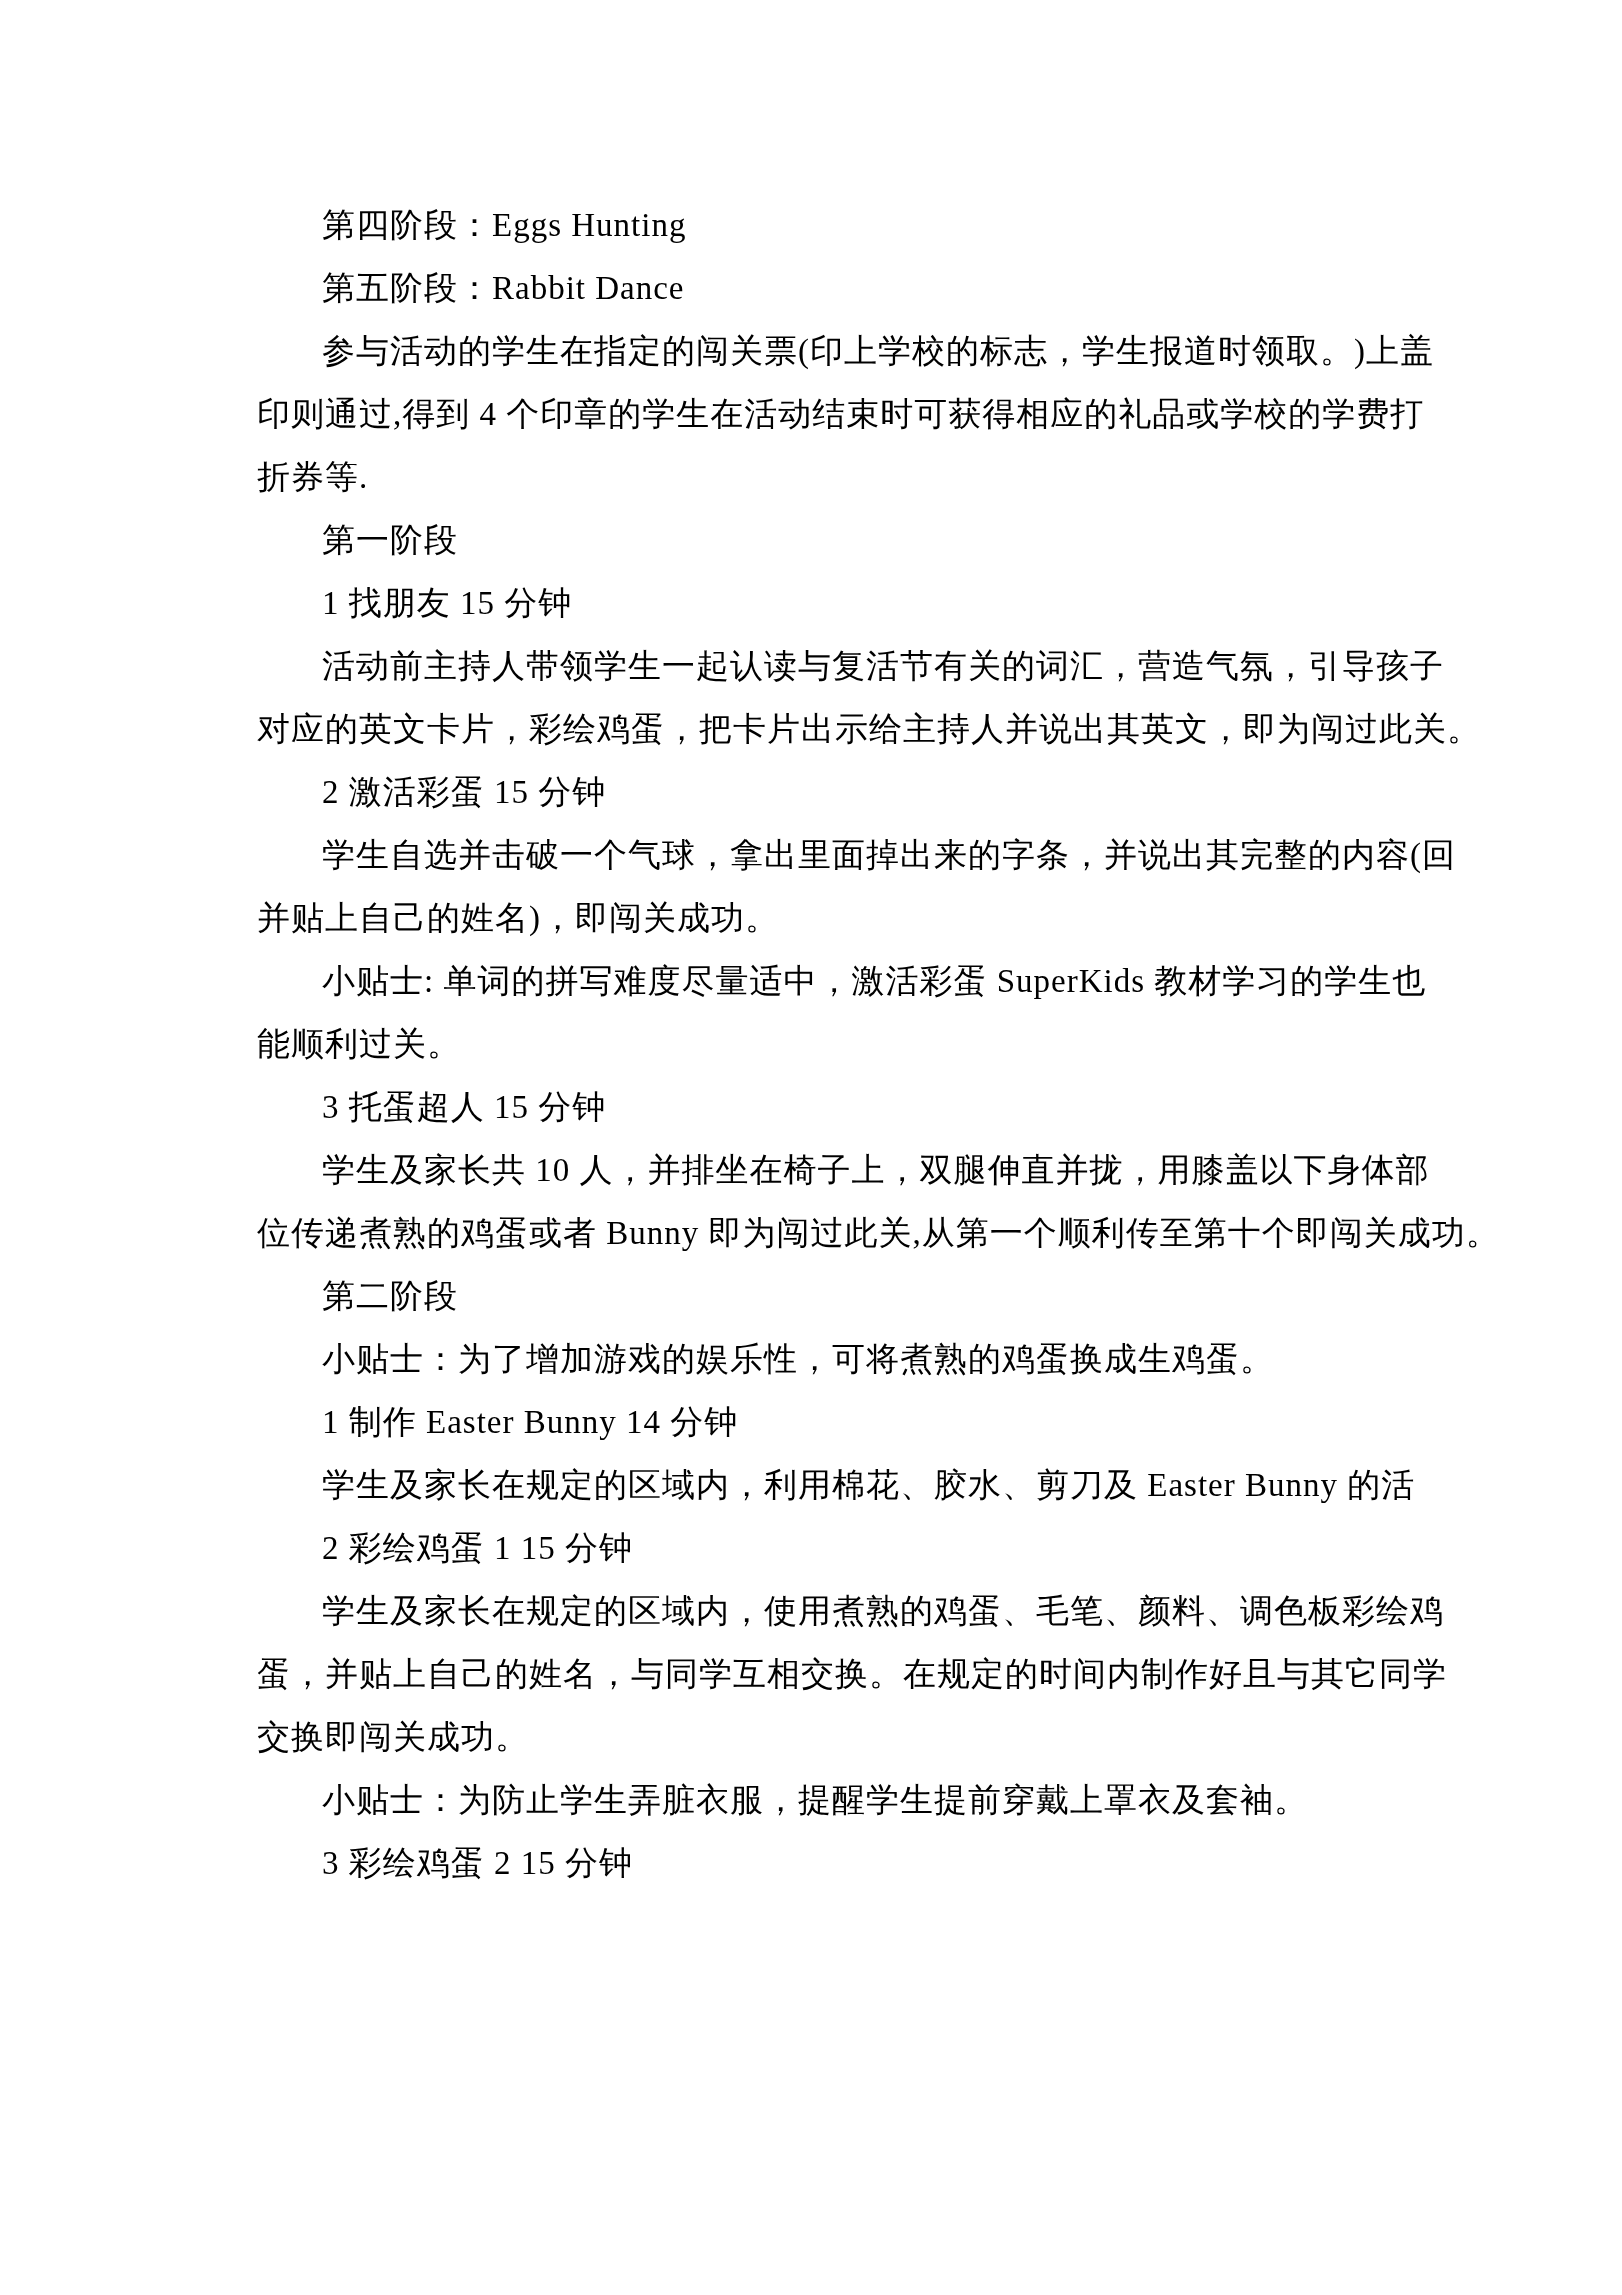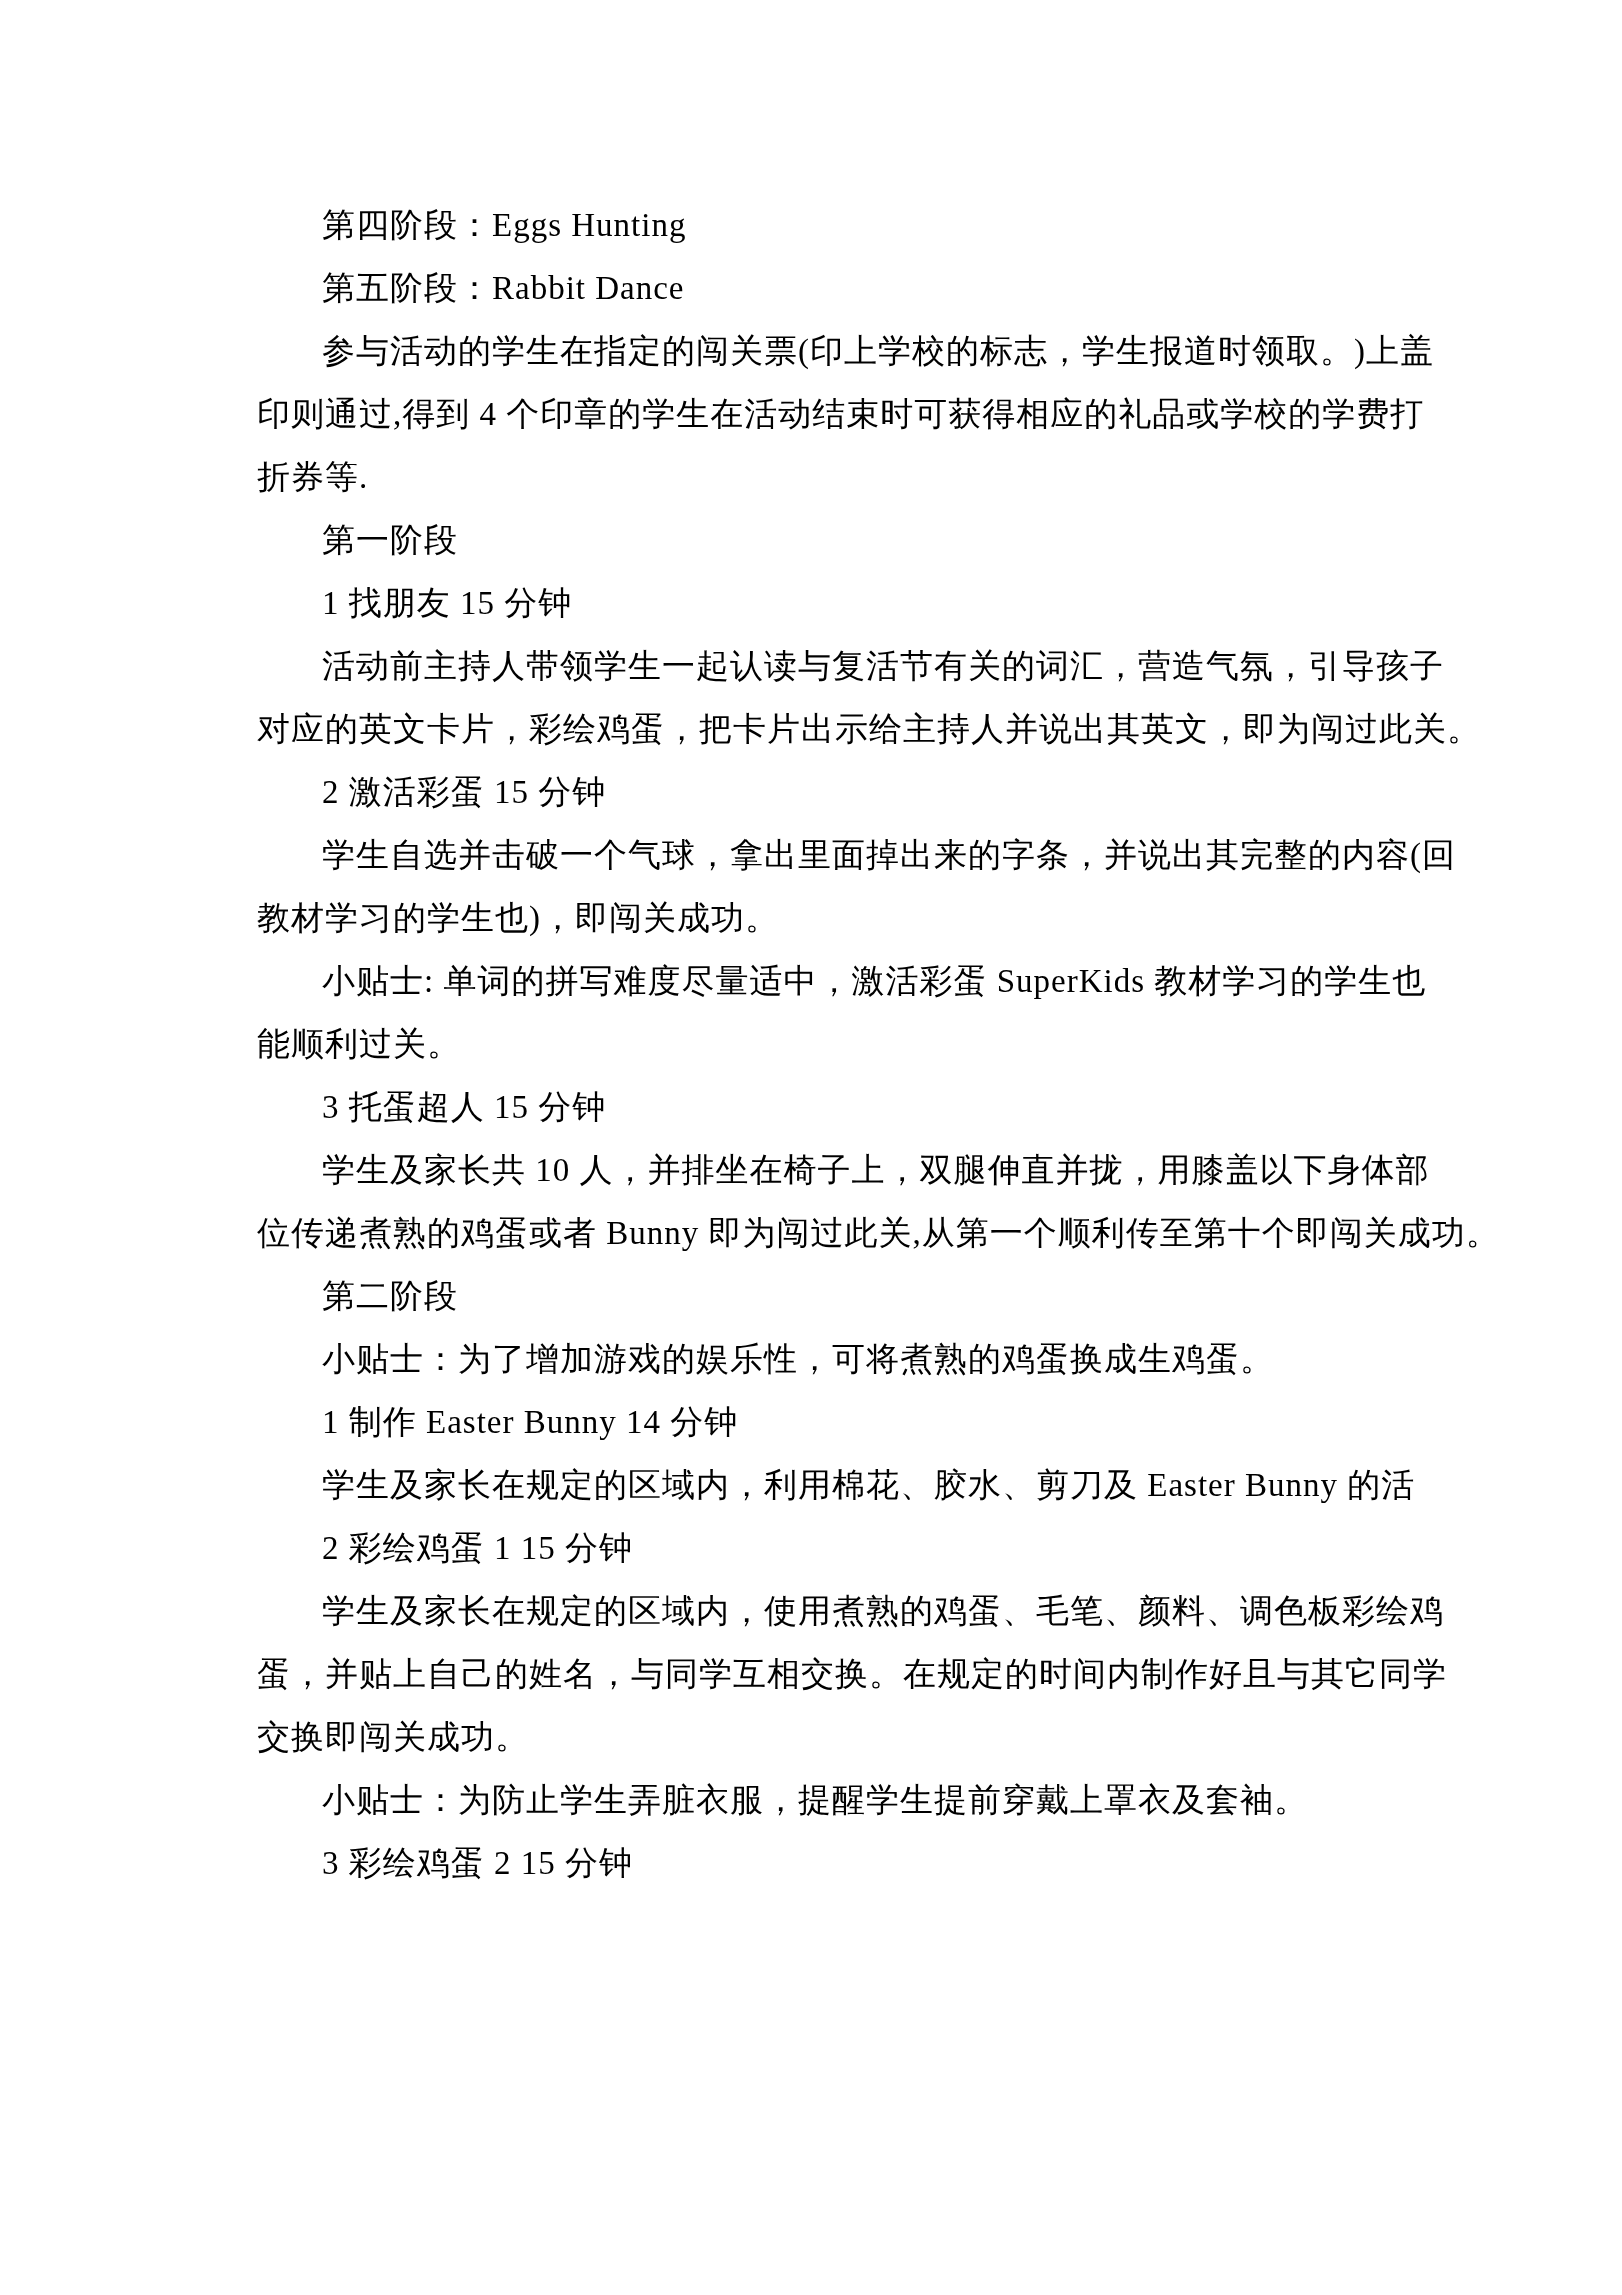--- a/index.html
+++ b/index.html
@@ -45,21 +45,21 @@
     <div class="line indent">第五阶段：Rabbit Dance</div>
     <div class="line indent">参与活动的学生在指定的闯关票(印上学校的标志，学生报道时领取。)上盖</div>
     <div class="line">印则通过,得到 4 个印章的学生在活动结束时可获得相应的礼品或学校的学费打</div>
     <div class="line">折券等.</div>
     <div class="line indent">第一阶段</div>
     <div class="line indent">1 找朋友 15 分钟</div>
     <div class="line indent">活动前主持人带领学生一起认读与复活节有关的词汇，营造气氛，引导孩子</div>
     <div class="line">对应的英文卡片，彩绘鸡蛋，把卡片出示给主持人并说出其英文，即为闯过此关。</div>
     <div class="line indent">2 激活彩蛋 15 分钟</div>
     <div class="line indent">学生自选并击破一个气球，拿出里面掉出来的字条，并说出其完整的内容(回</div>
-    <div class="line">教材学习的学生也)，即闯关成功。</div>
+    <div class="line">并贴上自己的姓名)，即闯关成功。</div>
     <div class="line indent">小贴士: 单词的拼写难度尽量适中，激活彩蛋 SuperKids 教材学习的学生也</div>
     <div class="line">能顺利过关。</div>
     <div class="line indent">3 托蛋超人 15 分钟</div>
     <div class="line indent">学生及家长共 10 人，并排坐在椅子上，双腿伸直并拢，用膝盖以下身体部</div>
     <div class="line">位传递煮熟的鸡蛋或者 Bunny 即为闯过此关,从第一个顺利传至第十个即闯关成功。</div>
     <div class="line indent">第二阶段</div>
     <div class="line indent">小贴士：为了增加游戏的娱乐性，可将煮熟的鸡蛋换成生鸡蛋。</div>
     <div class="line indent">1 制作 Easter Bunny 14 分钟</div>
     <div class="line indent">学生及家长在规定的区域内，利用棉花、胶水、剪刀及 Easter Bunny 的活</div>
     <div class="line indent">2 彩绘鸡蛋 1 15 分钟</div>

